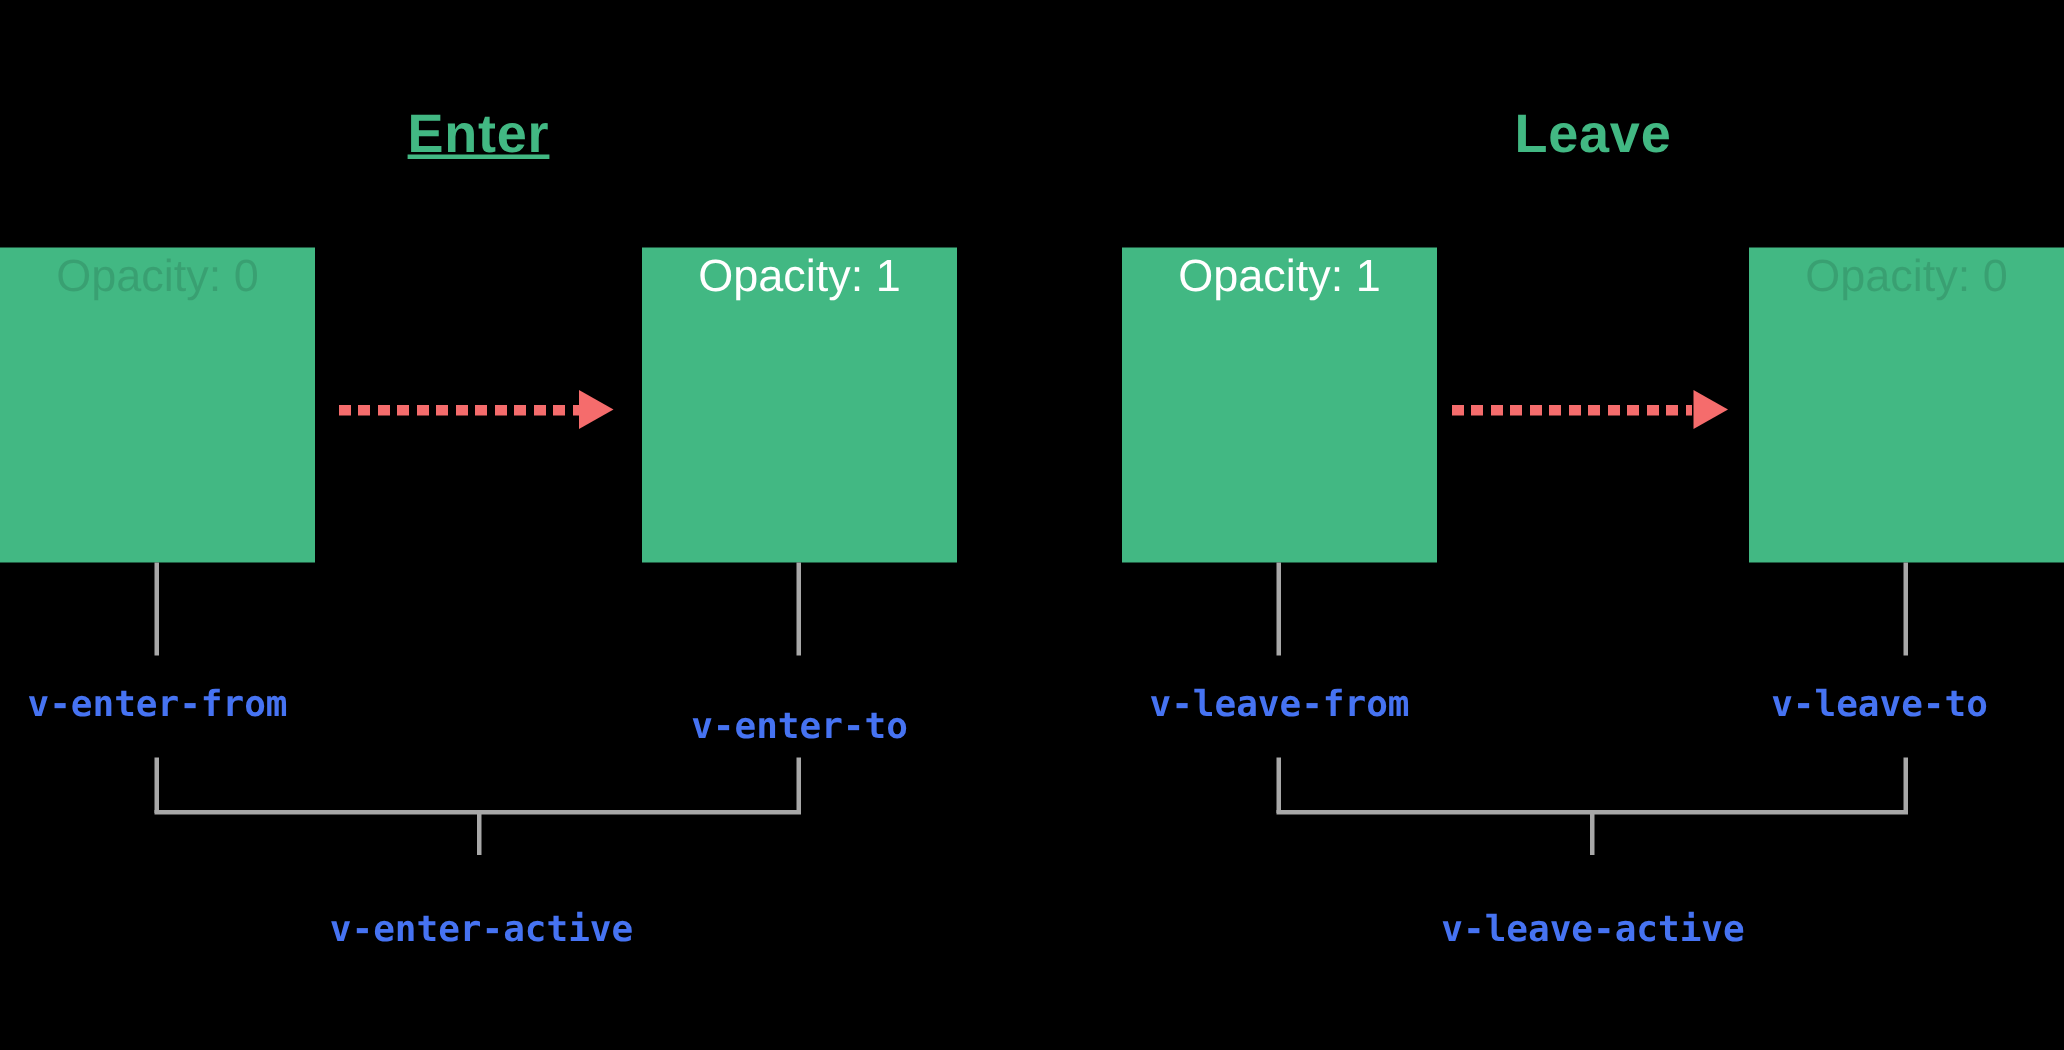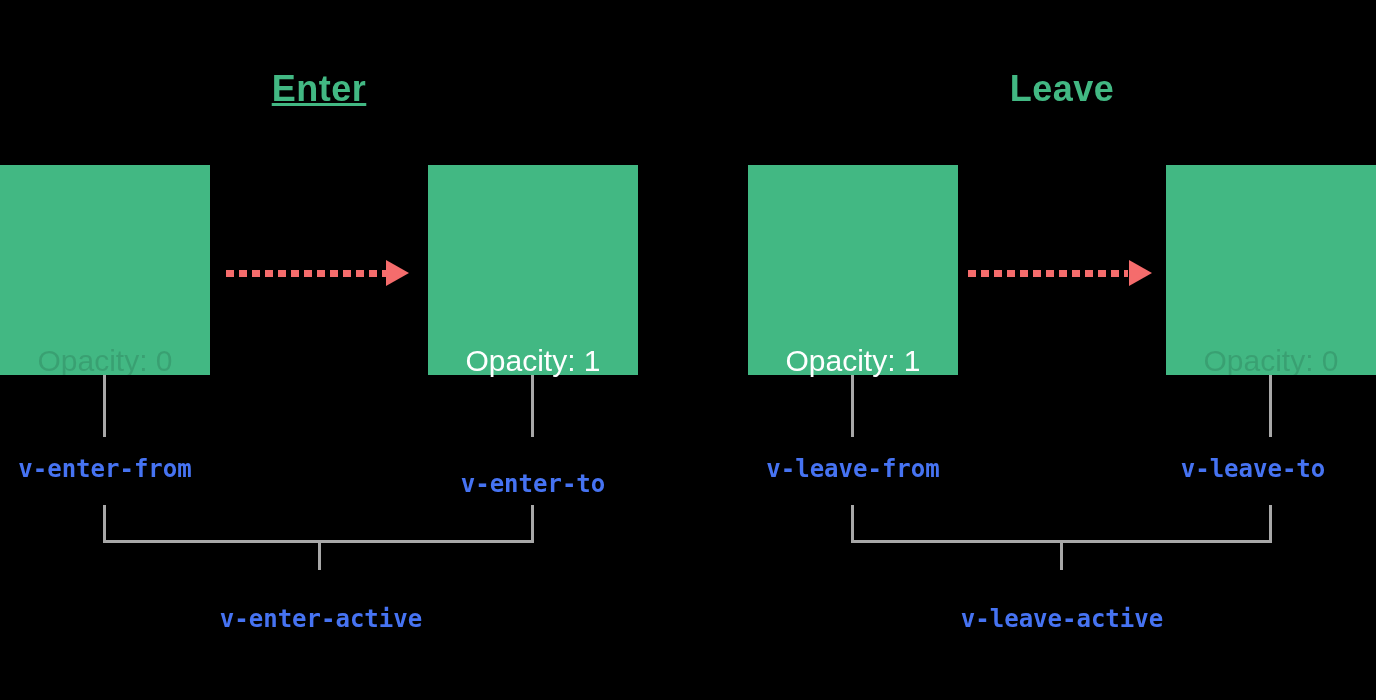--- a/index.html
+++ b/index.html
@@ -10,21 +10,21 @@
   }
   .title{
     position:absolute;top:68px;font-size:36px;font-weight:700;
     text-align:center;color:var(--title-green,#42b883);letter-spacing:.5px;
   }
   .title.enter{left:0;width:638px;text-decoration:underline;}
   .title.leave{left:748px;width:628px;}
   .box{
     position:absolute;top:165px;width:210px;height:210px;
     background:var(--box-green,#42b883);
-    display:flex;align-items:flex-end;justify-content:center;
+    display:flex;align-items:flex-start;justify-content:center;
   }
   .box.b1{left:0;} .box.b2{left:428px;} .box.b3{left:748px;} .box.b4{left:1166px;}
   .box-text{
     font-size:30px;color:var(--box-text,#ffffff);position:relative;top:3px;white-space:nowrap;
   }
   .box-text.faint{color:var(--box-text-faint,rgba(0,0,0,0.13));}
   .dash-line{
     position:absolute;top:270px;width:160px;height:7px;
     background:repeating-linear-gradient(90deg,var(--arrow-red,#f56c6c) 0 8px,transparent 8px 13px);
   }

